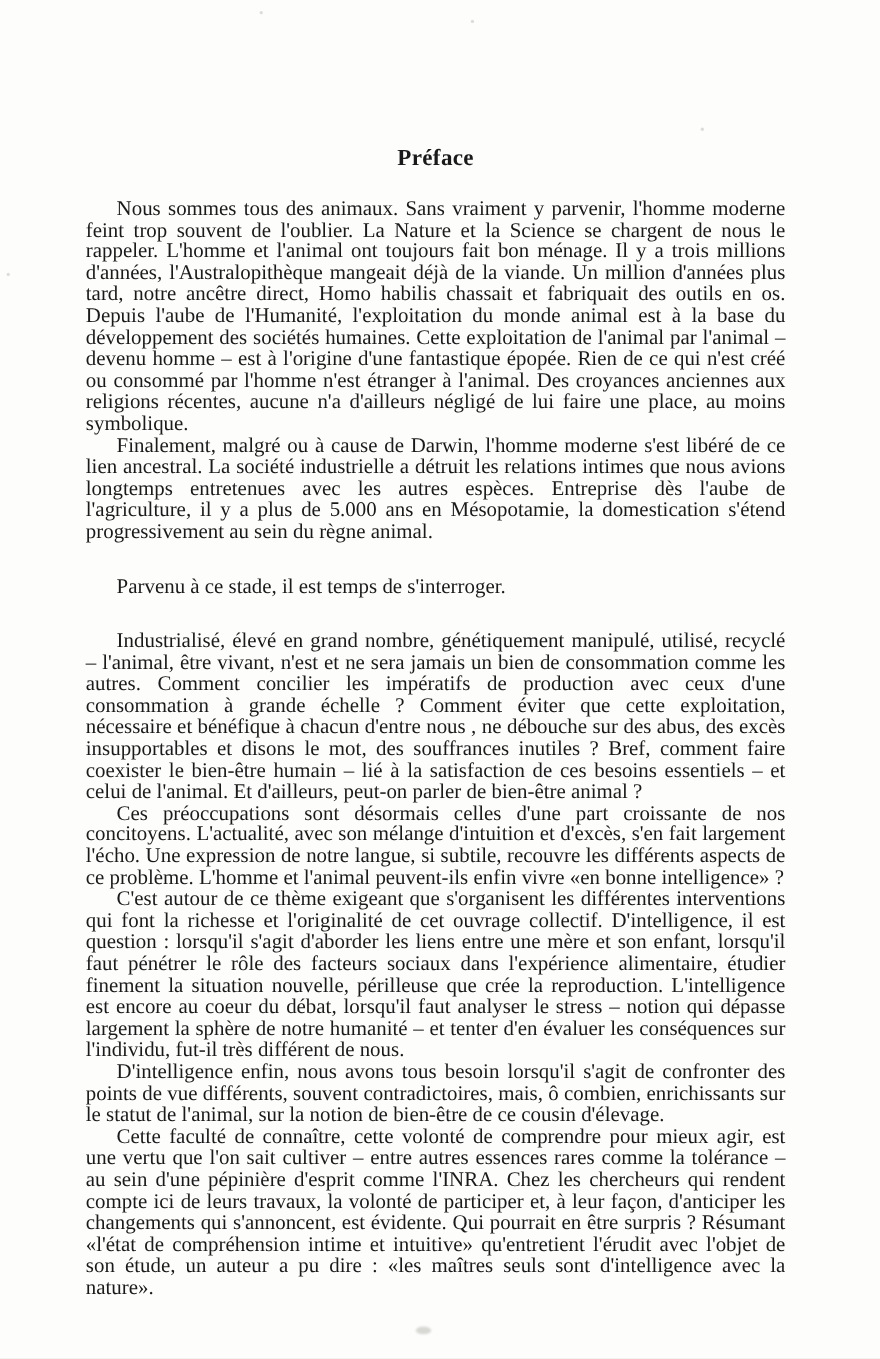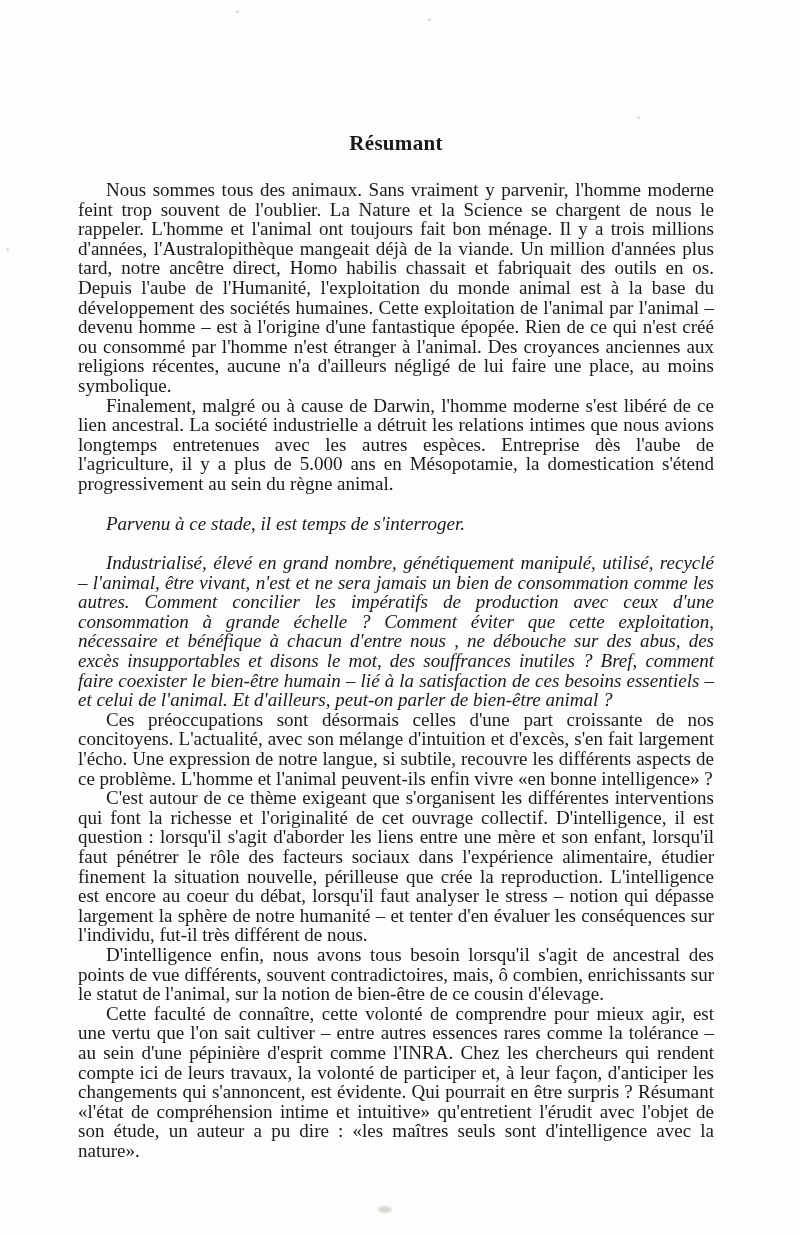--- a/index.html
+++ b/index.html
@@ -29,22 +29,21 @@
   .body-text {
     font-size: 19px;
     line-height: 19.6px;
   }
   .para {
     margin: 0;
     text-align: justify;
     text-indent: 28px;
   }
   .para.gap {
-    margin-top: 20px;
-    font-style: italic;
+    margin-top: 30px;
   }
   .signature {
     margin-top: 30px;
     text-align: right;
     font-size: 15px;
     line-height: 20px;
     padding-right: 6px;
   }
   .artifact {
     position: absolute;
@@ -64,30 +63,30 @@
     border-radius: 50%;
     background: #c6c6c2;
     opacity: 0.6;
   }
 </style>
 </head>
 <body>
 
 <div class="page">
 
-  <h1 class="title">Résumant</h1>
+  <h1 class="title">Préface</h1>
 
   <div class="body-text">
     <p class="para">Nous sommes tous des animaux. Sans vraiment y parvenir, l'homme moderne feint trop souvent de l'oublier. La Nature et la Science se chargent de nous le rappeler. L'homme et l'animal ont toujours fait bon ménage. Il y a trois millions d'années, l'Australopithèque mangeait déjà de la viande. Un million d'années plus tard, notre ancêtre direct, Homo habilis chassait et fabriquait des outils en os. Depuis l'aube de l'Humanité, l'exploitation du monde animal est à la base du développement des sociétés humaines. Cette exploitation de l'animal par l'animal – devenu homme – est à l'origine d'une fantastique épopée. Rien de ce qui n'est créé ou consommé par l'homme n'est étranger à l'animal. Des croyances anciennes aux religions récentes, aucune n'a d'ailleurs négligé de lui faire une place, au moins symbolique.</p>
     <p class="para">Finalement, malgré ou à cause de Darwin, l'homme moderne s'est libéré de ce lien ancestral. La société industrielle a détruit les relations intimes que nous avions longtemps entretenues avec les autres espèces. Entreprise dès l'aube de l'agriculture, il y a plus de 5.000 ans en Mésopotamie, la domestication s'étend progressivement au sein du règne animal.</p>
     <p class="para gap">Parvenu à ce stade, il est temps de s'interroger.</p>
     <p class="para gap">Industrialisé, élevé en grand nombre, génétiquement manipulé, utilisé, recyclé – l'animal, être vivant, n'est et ne sera jamais un bien de consommation comme les autres. Comment concilier les impératifs de production avec ceux d'une consommation à grande échelle ? Comment éviter que cette exploitation, nécessaire et bénéfique à chacun d'entre nous , ne débouche sur des abus, des excès insupportables et disons le mot, des souffrances inutiles ? Bref, comment faire coexister le bien-être humain – lié à la satisfaction de ces besoins essentiels – et celui de l'animal. Et d'ailleurs, peut-on parler de bien-être animal ?</p>
     <p class="para">Ces préoccupations sont désormais celles d'une part croissante de nos concitoyens. L'actualité, avec son mélange d'intuition et d'excès, s'en fait largement l'écho. Une expression de notre langue, si subtile, recouvre les différents aspects de ce problème. L'homme et l'animal peuvent-ils enfin vivre «en bonne intelligence» ?</p>
     <p class="para">C'est autour de ce thème exigeant que s'organisent les différentes interventions qui font la richesse et l'originalité de cet ouvrage collectif. D'intelligence, il est question : lorsqu'il s'agit d'aborder les liens entre une mère et son enfant, lorsqu'il faut pénétrer le rôle des facteurs sociaux dans l'expérience alimentaire, étudier finement la situation nouvelle, périlleuse que crée la reproduction. L'intelligence est encore au coeur du débat, lorsqu'il faut analyser le stress – notion qui dépasse largement la sphère de notre humanité – et tenter d'en évaluer les conséquences sur l'individu, fut-il très différent de nous.</p>
-    <p class="para">D'intelligence enfin, nous avons tous besoin lorsqu'il s'agit de ancestral des points de vue différents, souvent contradictoires, mais, ô combien, enrichissants sur le statut de l'animal, sur la notion de bien-être de ce cousin d'élevage.</p>
+    <p class="para">D'intelligence enfin, nous avons tous besoin lorsqu'il s'agit de confronter des points de vue différents, souvent contradictoires, mais, ô combien, enrichissants sur le statut de l'animal, sur la notion de bien-être de ce cousin d'élevage.</p>
     <p class="para">Cette faculté de connaître, cette volonté de comprendre pour mieux agir, est une vertu que l'on sait cultiver – entre autres essences rares comme la tolérance – au sein d'une pépinière d'esprit comme l'INRA. Chez les chercheurs qui rendent compte ici de leurs travaux, la volonté de participer et, à leur façon, d'anticiper les changements qui s'annoncent, est évidente. Qui pourrait en être surpris ? Résumant «l'état de compréhension intime et intuitive» qu'entretient l'érudit avec l'objet de son étude, un auteur a pu dire : «les maîtres seuls sont d'intelligence avec la nature».</p>
   </div>
 
 
   <div class="artifact"></div>
   <div class="speck" style="left: 236px; top: 10px;"></div>
   <div class="speck" style="left: 428px; top: 18px;"></div>
   <div class="speck" style="left: 637px; top: 116px;"></div>
   <div class="speck" style="left: 6px; top: 248px;"></div>
 

